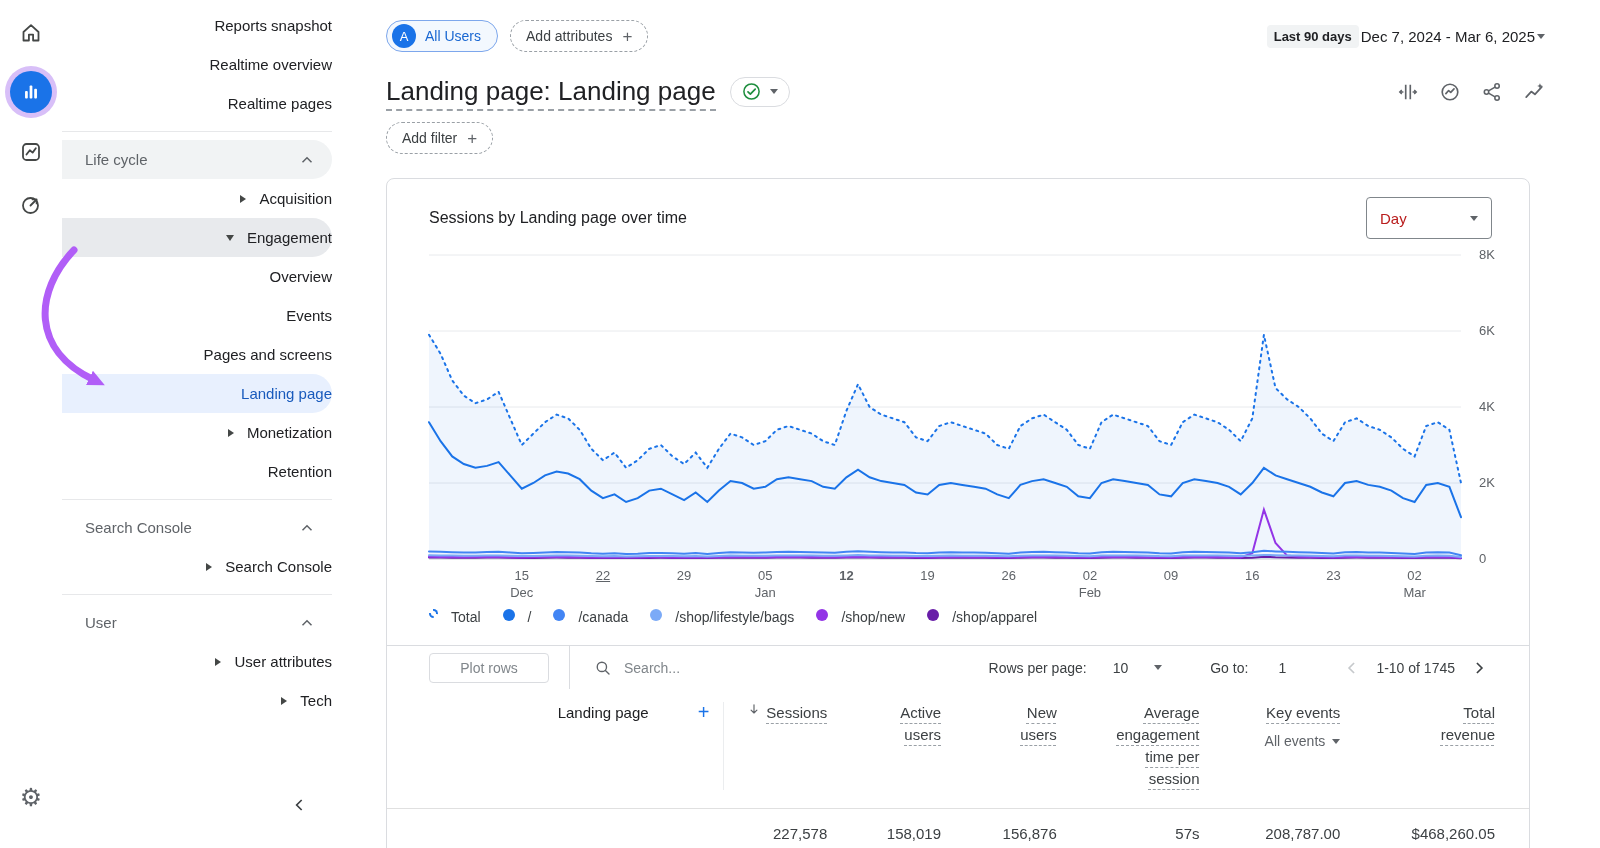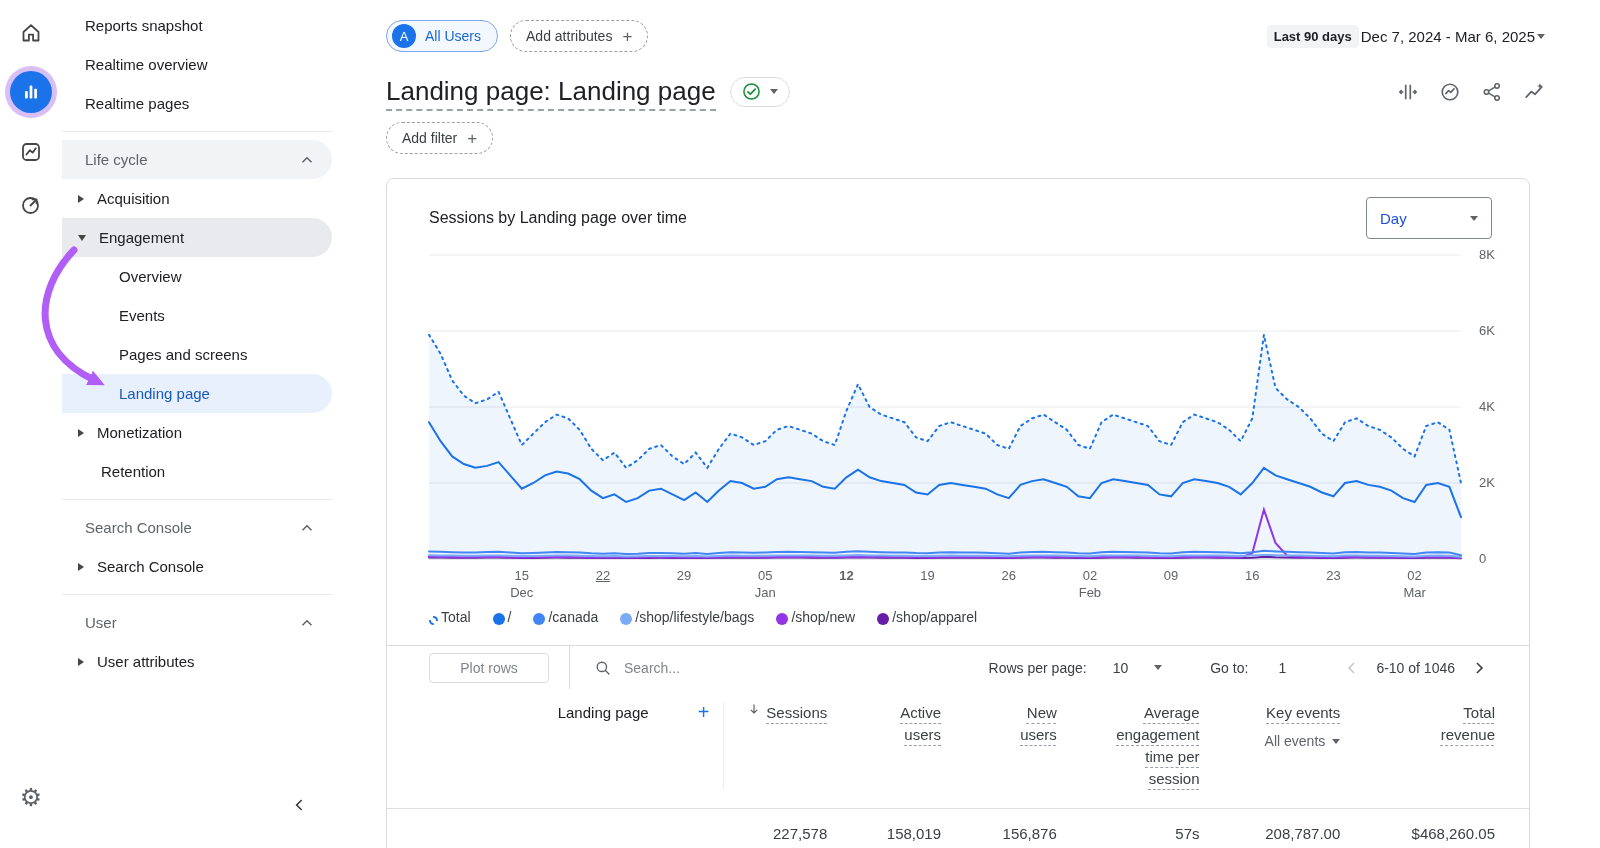--- a/index.html
+++ b/index.html
@@ -12,21 +12,21 @@
 
   
   .rail { width:62px; flex:none; display:flex; flex-direction:column; align-items:center; padding-top:12px; position:relative; z-index:2; }
   .ric { width:42px; height:42px; border-radius:50%; display:flex; align-items:center; justify-content:center; margin-bottom:11px; color:#444746; cursor:pointer; }
   .ric.sel { background:#1a73e8; box-shadow:0 0 0 5px #d8bff8; margin:6px 0 18px; }
   .rail-bottom { position:absolute; bottom:36px; left:0; width:62px; display:flex; justify-content:center; }
   .gear-glyph { font-family:"DejaVu Sans",sans-serif; font-size:25px; color:#5f6368; cursor:pointer; }
 
   
   .sidebar { width:320px; flex:none; padding-top:6px; font-size:15px; position:relative; z-index:1; }
-  .srow { height:39px; display:flex; align-items:center; padding-left:23px; margin-right:50px; border-radius:0 20px 20px 0; cursor:pointer; white-space:nowrap; color:#202124; }
+  .srow { height:39px; display:flex; align-items:center; padding-left:23px; margin-right:50px; border-radius:0 20px 20px 0; cursor:pointer; white-space:nowrap; color:#202124;justify-content:flex-end; }
   .srow.parent { padding-left:16px; }
   .srow.parent .tri { margin-right:13px; }
   .srow.noarrow { padding-left:39px; }
   .srow.child { padding-left:57px; }
   .srow.hdr { color:#5f6368; justify-content:space-between; padding-right:16px; cursor:pointer; }
   .srow.hdr.gray { background:#f1f3f4; }
   .srow.expanded { background:#e8eaed; }
   .srow.selected { background:#e8f0fe; color:#185abc; }
   .tri-r { width:0; height:0; border-top:4.5px solid transparent; border-bottom:4.5px solid transparent; border-left:6px solid #444746; }
   .tri-d { width:0; height:0; border-left:4.5px solid transparent; border-right:4.5px solid transparent; border-top:6px solid #444746; }
@@ -51,30 +51,30 @@
   .page-title .dashed { border-bottom:2px dashed #9aa0a6; padding-bottom:3px; }
   .check-pill { margin-left:14px; display:flex; align-items:center; gap:9px; height:30px; padding:0 11px; border:1px solid #dadce0; border-radius:16px; cursor:pointer; }
   .head-actions { margin-left:auto; display:flex; align-items:center; gap:20px; color:#5f6368; }
   .hicon { cursor:pointer; display:flex; }
   .filters-row { margin-top:15px; }
 
   
   .card { margin:24px 15px 0 0; border:1px solid #dadce0; border-radius:8px; padding-bottom:60px; min-height:700px; }
   .card-head { display:flex; align-items:center; justify-content:space-between; padding:18px 37px 0 42px;gap:28px; }
   .chart-title { font-size:16px; color:#202124; }
-  .day-select { width:126px; height:42px; border:1px solid #80868b; border-radius:4px; display:flex; align-items:center; justify-content:space-between; padding:0 13px; font-size:15px; color:#1d4ed8; cursor:pointer; background:#fff;text-align:center; }
+  .day-select { width:126px; height:42px; border:1px solid #80868b; border-radius:4px; display:flex; align-items:center; justify-content:space-between; padding:0 13px; font-size:15px; color:#b91c1c; cursor:pointer; background:#fff;text-align:center; }
 
   .chart-wrap { margin-top:16px; padding-left:42px; }
   .plot { position:relative; width:1032px; height:304px; }
   #chart-svg { position:absolute; left:0; top:0; overflow:visible; }
   .ylab { position:absolute; left:calc(100% + 18px); font-size:13px; color:#5f6368; line-height:14px; }
   .xlabels { position:relative; width:1032px; height:42px; margin-top:4px; }
   .xlab { position:absolute; transform:translateX(-50%); top:4px; font-size:13px; color:#5f6368; text-align:center; line-height:17px; }
   .legend { display:flex; align-items:center; gap:22px; margin-top:4px; padding-left:42px; font-size:14px; color:#3c4043; flex-wrap:wrap; }
-  .lg-item { display:flex; align-items:flex-end; gap:3px; cursor:pointer; }
+  .lg-item { display:flex; align-items:flex-start; gap:13px; cursor:pointer; }
   .lg-dot { width:12px; height:12px; border-radius:50%; flex:none; }
   .lg-dot.lg-dashed { width:9px; height:9px; background:transparent !important; border:2px dashed #1a73e8; }
 
   
   .tt { margin-top:20px; border-top:1px solid #dadce0; height:44px; display:flex; align-items:center; padding:0 34px 0 42px; font-size:14px; color:#3c4043; }
   .plot-rows-btn { width:120px; height:30px; border:1px solid #dadce0; border-radius:4px; background:#fff; color:#80868b; font-size:14px; display:flex; align-items:center; justify-content:center; cursor:pointer; }
   .tt-div { width:1px; align-self:stretch; background:#dadce0; margin-left:20px; }
   .search-box { display:flex; align-items:center; gap:10px; margin-left:24px; flex:1; }
   .search-box input { border:none; outline:none; font-size:14px; color:#202124; font-family:inherit; width:220px; background:transparent; }
   .search-box input::placeholder { color:#80868b; }
@@ -211,20 +211,24 @@
     <div class="srow hdr">
       <span>User</span>
       <svg width="18" height="18" viewBox="0 0 24 24">
           <polyline points="6,15 12,9 18,15" fill="none" stroke="#5f6368" stroke-width="2"></polyline>
         </svg>
     </div>
     <div class="srow parent">
       <span class="tri tri-r"></span>
       <span>User attributes</span>
     </div>
+    <div class="srow parent">
+      <span class="tri tri-r"></span>
+      <span>Tech</span>
+    </div>
 
     <div class="collapse-btn">
       <svg width="20" height="20" viewBox="0 0 24 24">
           <polyline points="14,6 8,12 14,18" fill="none" stroke="#3c4043" stroke-width="2"></polyline>
         </svg>
     </div>
   </aside>
 
   <main class="main">
 
@@ -409,21 +413,21 @@
             <span>10</span>
             <span class="car"></span>
           </span>
           <span class="goto-label">Go to:</span>
           <span class="goto-value">1</span>
           <span class="pg-chev">
             <svg width="20" height="20" viewBox="0 0 24 24">
                 <polyline points="14.5,6 8.5,12 14.5,18" fill="none" stroke="#c6c9cc" stroke-width="2"></polyline>
               </svg>
           </span>
-          <span class="pg-range">6-10 of 1046</span>
+          <span class="pg-range">1-10 of 1745</span>
           <span class="pg-chev">
             <svg width="20" height="20" viewBox="0 0 24 24">
                 <polyline points="9.5,6 15.5,12 9.5,18" fill="none" stroke="#3c4043" stroke-width="2"></polyline>
               </svg>
           </span>
         </div>
       </div>
 
       <div class="thead">
         <div class="c-check">

